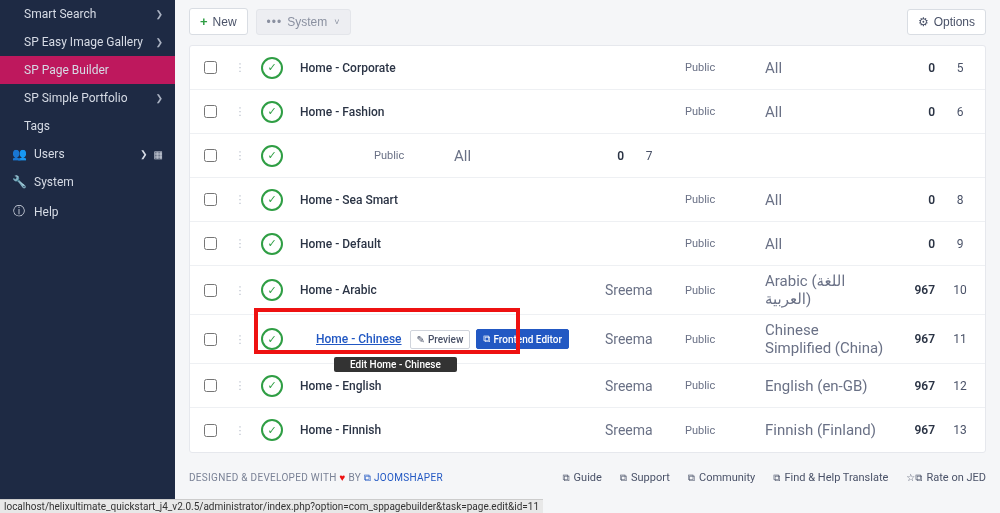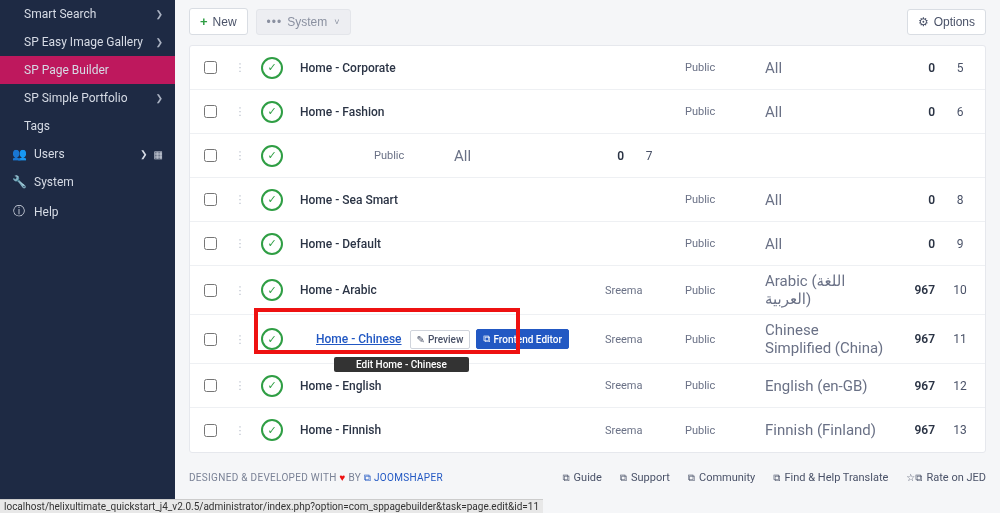--- a/index.html
+++ b/index.html
@@ -27,36 +27,36 @@
 .btn.options { margin-left: auto; }
 
 
 .table-wrap { margin: 0 14px 8px; background: #fff; border: 1px solid #e6e8ed; border-radius: 3px; }
 .row { display: flex; align-items: center; border-bottom: 1px solid #eef0f3; min-height: 44px; padding: 6px 0; }
 .row:last-child { border-bottom: none; }
 .c-check { width: 40px; display: flex; justify-content: center; }
 .c-drag { width: 20px; text-align: center; color: #b9bfcb; cursor: grab; font-size: 11px; letter-spacing: 0; }
 .c-status { width: 44px; display: flex; justify-content: center; }
 .c-title { flex: 1; padding: 0 6px; font-size: 12px; color: #2b3445; font-weight: 500; }
-.c-auth { width: 80px; font-size: 11px; color: #6a7186; }
+.c-auth { width: 80px; font-size: 14px; color: #6a7186; }
 .c-access { width: 80px; font-size: 11px; color: #6a7186; }
 .c-lang { width: 120px; font-size: 15px; color: #6a7186; }
 .c-hits { width: 50px; font-size: 12px; font-weight: 600; color: #2b3445; text-align: right; }
 .c-id { width: 50px; font-size: 12px; color: #4a5268; text-align: center; }
 
 input[type=checkbox] { width: 13px; height: 13px; cursor: pointer; }
 .status-circle { width: 22px; height: 22px; border: 2px solid #2f9e44; border-radius: 50%; display: flex; align-items: center; justify-content: center; color: #2f9e44; font-size: 11px; }
 
 .row.hl .c-title { }
 .hl-box { position: absolute; border: 4px solid #e11; pointer-events: none; z-index: 5; }
 .title-link { color: #2258c3; text-decoration: underline; font-weight: 500; cursor: pointer; margin-left: 16px; }
 .inline-btns { display: inline-flex; align-items: center; gap: 6px; margin-left: 8px; }
 .mini-btn { display: inline-flex; align-items: center; gap: 3px; background: #fff; border: 1px solid #d0d4dc; border-radius: 2px; padding: 3px 6px; font-size: 10px; color: #4a5268; cursor: pointer; }
 .mini-btn.primary { background: #2258c3; border-color: #2258c3; color: #fff; }
-.tooltip { position: absolute; background: #333; color: #fff; font-size: 10px; padding: 2px 22px; border-radius: 2px; white-space: nowrap; }
+.tooltip { position: absolute; background: #333; color: #fff; font-size: 10px; padding: 2px 16px; border-radius: 2px; white-space: nowrap; }
 
 
 .footer { display: flex; align-items: center; padding: 10px 14px; font-size: 10px; color: #7a8296; text-transform: uppercase; letter-spacing: 0.3px; }
 .footer .heart { color: #e11; }
 .footer a { color: #2258c3; text-decoration: none; }
 .footer-links { margin-left: auto; display: flex; gap: 18px; text-transform: none; letter-spacing: 0; }
 .footer-links .fl { display: inline-flex; align-items: center; gap: 4px; color: #4a5268; cursor: pointer; font-size: 11px; }
 .fl .ficn { font-size: 10px; }
 
 .statusbar { position: absolute; bottom: 0; left: 0; background: #e8e8e8; color: #333; font-size: 10px; padding: 1px 4px; border-top: 1px solid #ccc; z-index: 20; }

